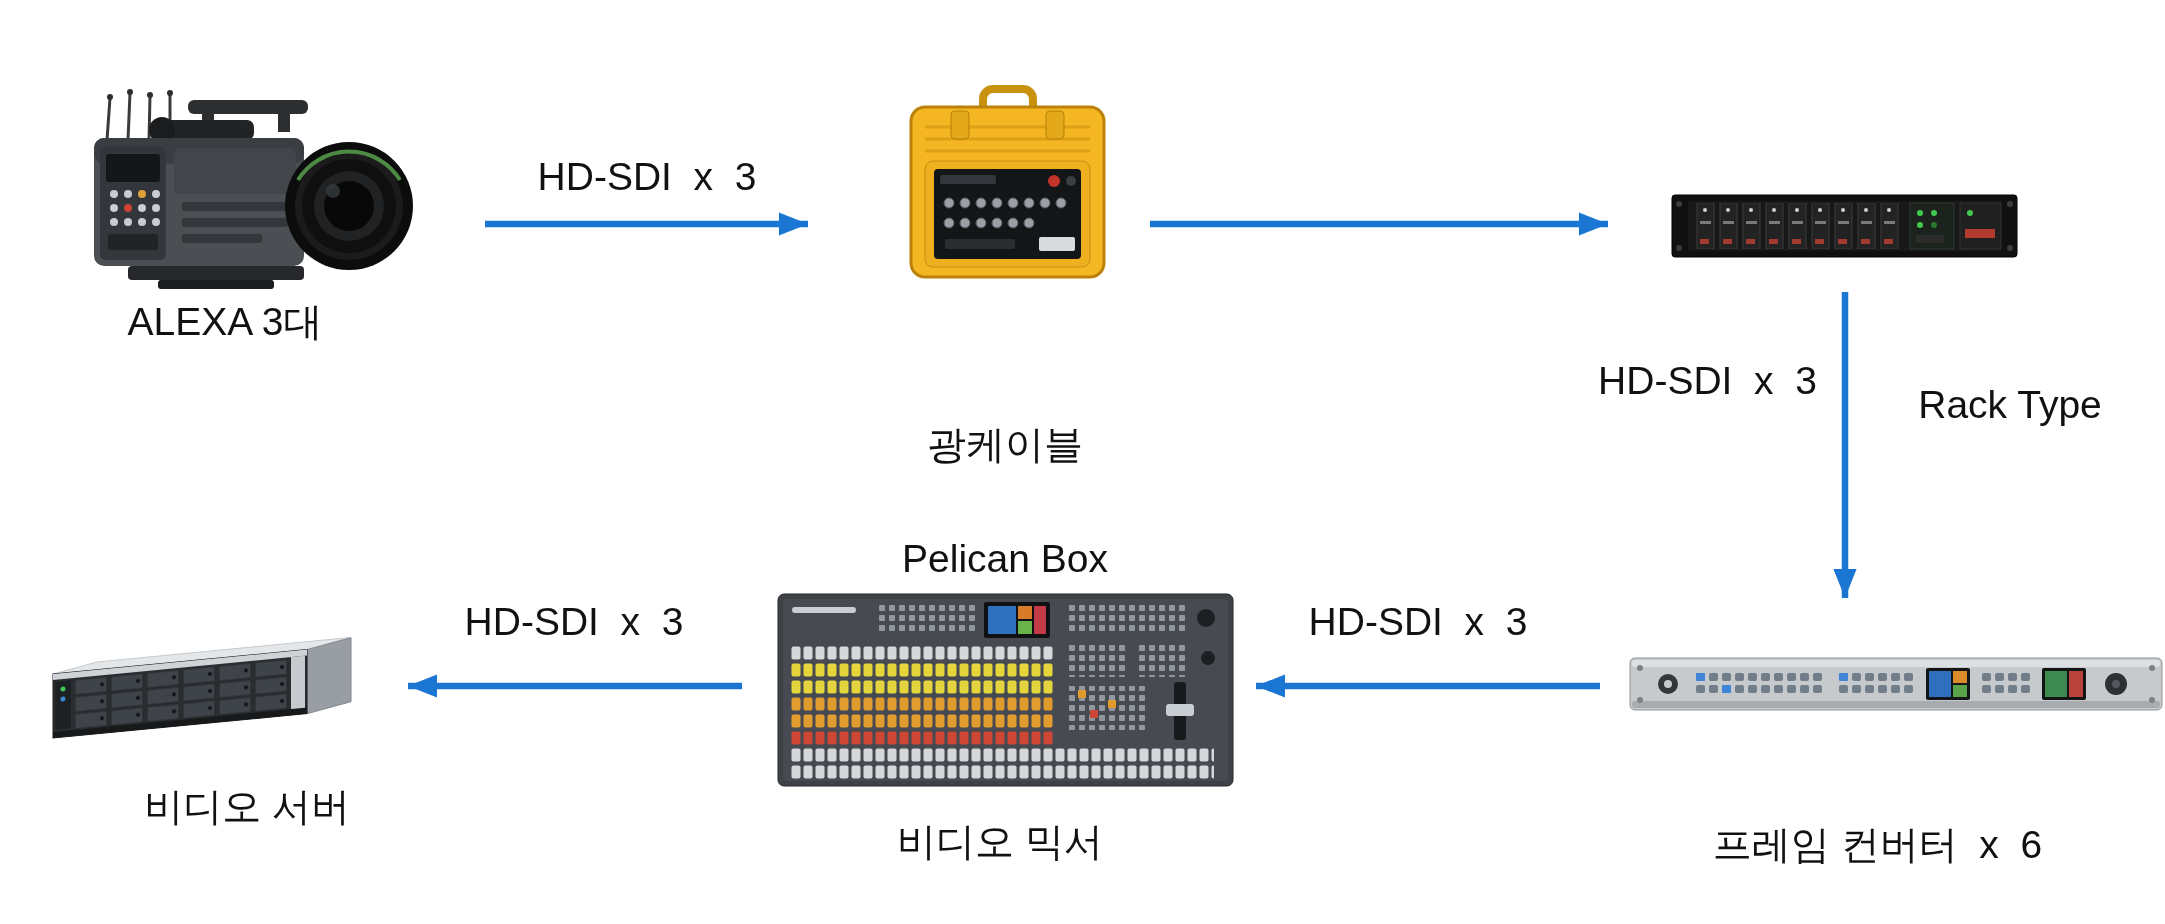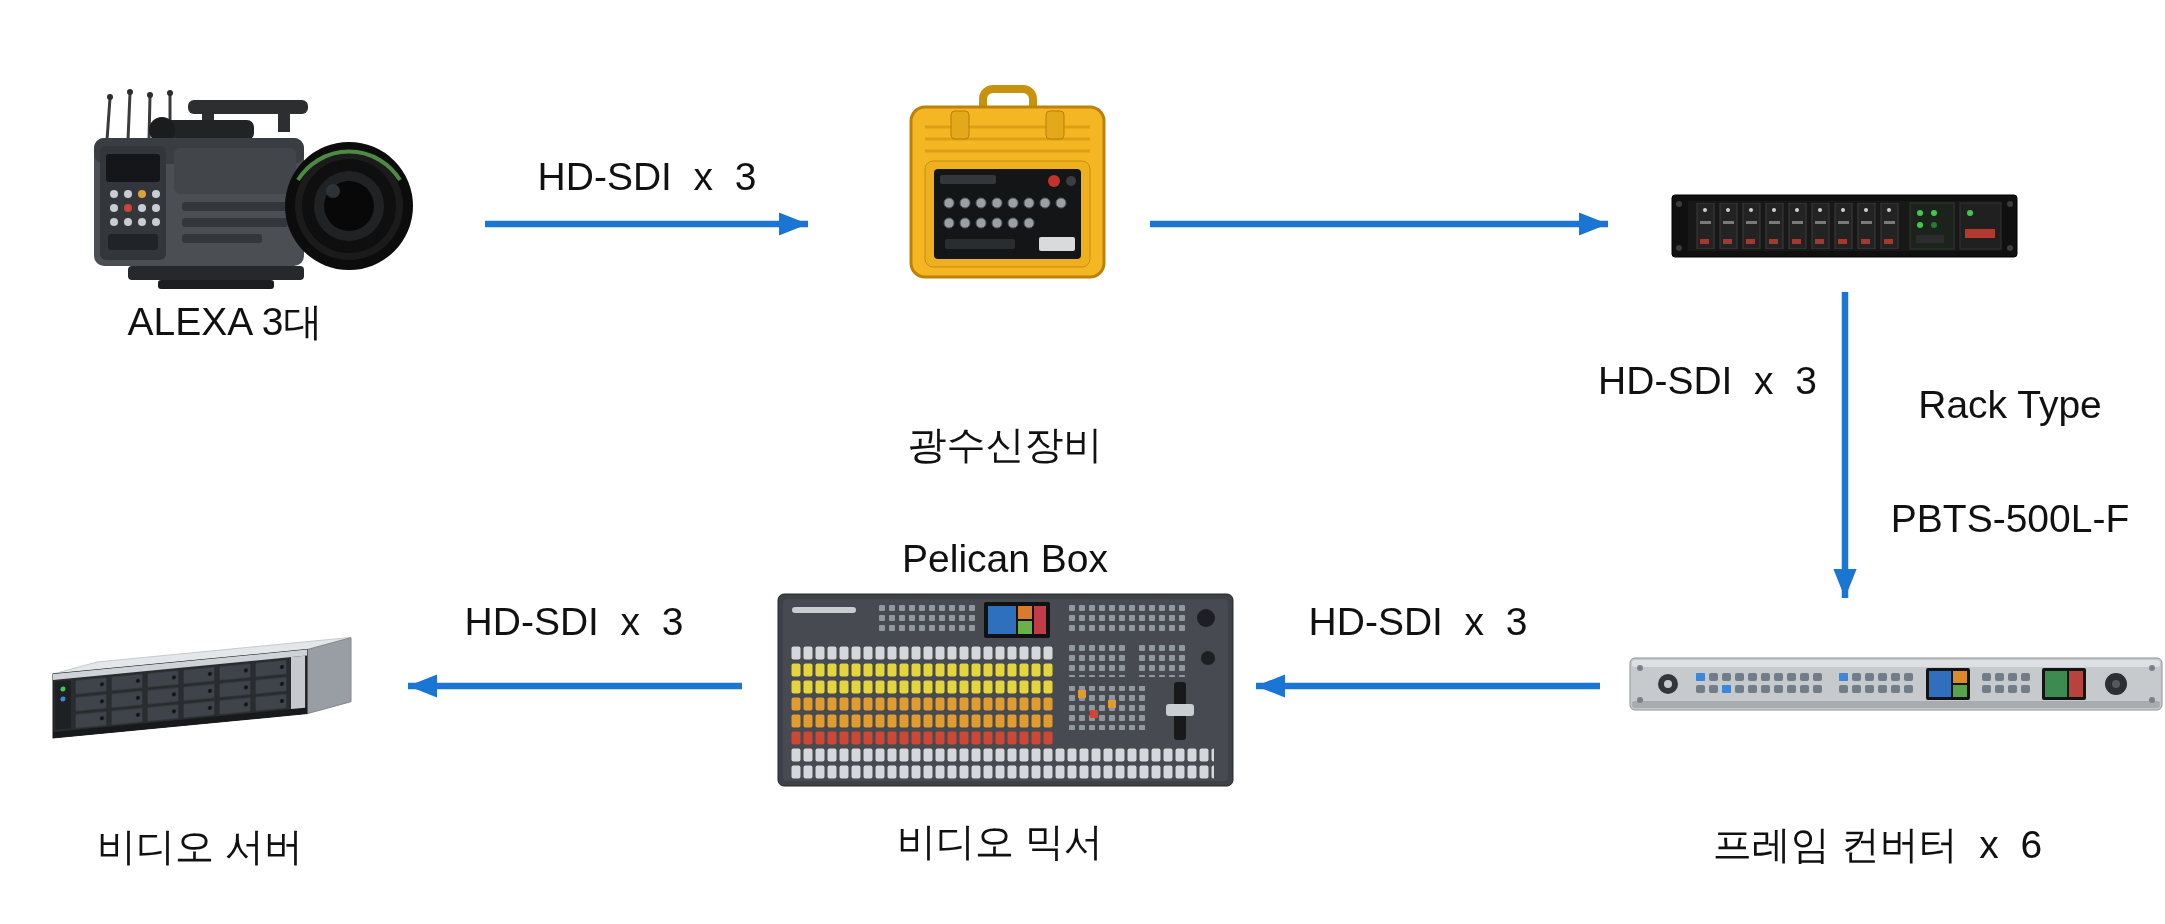--- a/index.html
+++ b/index.html
@@ -238,39 +238,38 @@
         <rect x="238" y="6" width="14" height="52" fill="#c6cace"></rect>
       </g>
     </g>
   </svg>
 
   <div class="lbl" style="left:70px; top:303px; width:310px;">ALEXA 3대</div>
 
   <div class="lbl" style="left:497px; top:158px; width:300px;">HD-SDI  x  3</div>
 
   <div class="lbl" style="left:855px; top:350px; width:300px;">
-    <div class="line">광수신장비</div>
+    <div class="line">광케이블</div>
     <div class="line">Pelican Box</div>
   </div>
 
 
   <div class="lbl" style="left:1860px; top:310px; width:300px;">
     <div class="line">Rack Type</div>
-    <div class="line">PBTS-500L-F</div>
   </div>
 
   <div class="lbl" style="left:1595px; top:362px; width:225px;">HD-SDI  x  3</div>
 
   <div class="lbl" style="left:1590px; top:750px; width:575px;">
     <div class="line">프레임 컨버터  x  6</div>
     
     
   </div>
 
   <div class="lbl" style="left:1268px; top:603px; width:300px;">HD-SDI  x  3</div>
 
   <div class="lbl" style="left:855px; top:823px; width:290px;">비디오 믹서</div>
 
   <div class="lbl" style="left:424px; top:603px; width:300px;">HD-SDI  x  3</div>
 
-  <div class="lbl" style="left:50px; top:828px; width:300px;">비디오 서버</div>
+  <div class="lbl" style="left:50px; top:788px; width:300px;text-align:right;">비디오 서버</div>
 
 </div>
 
 </body></html>

